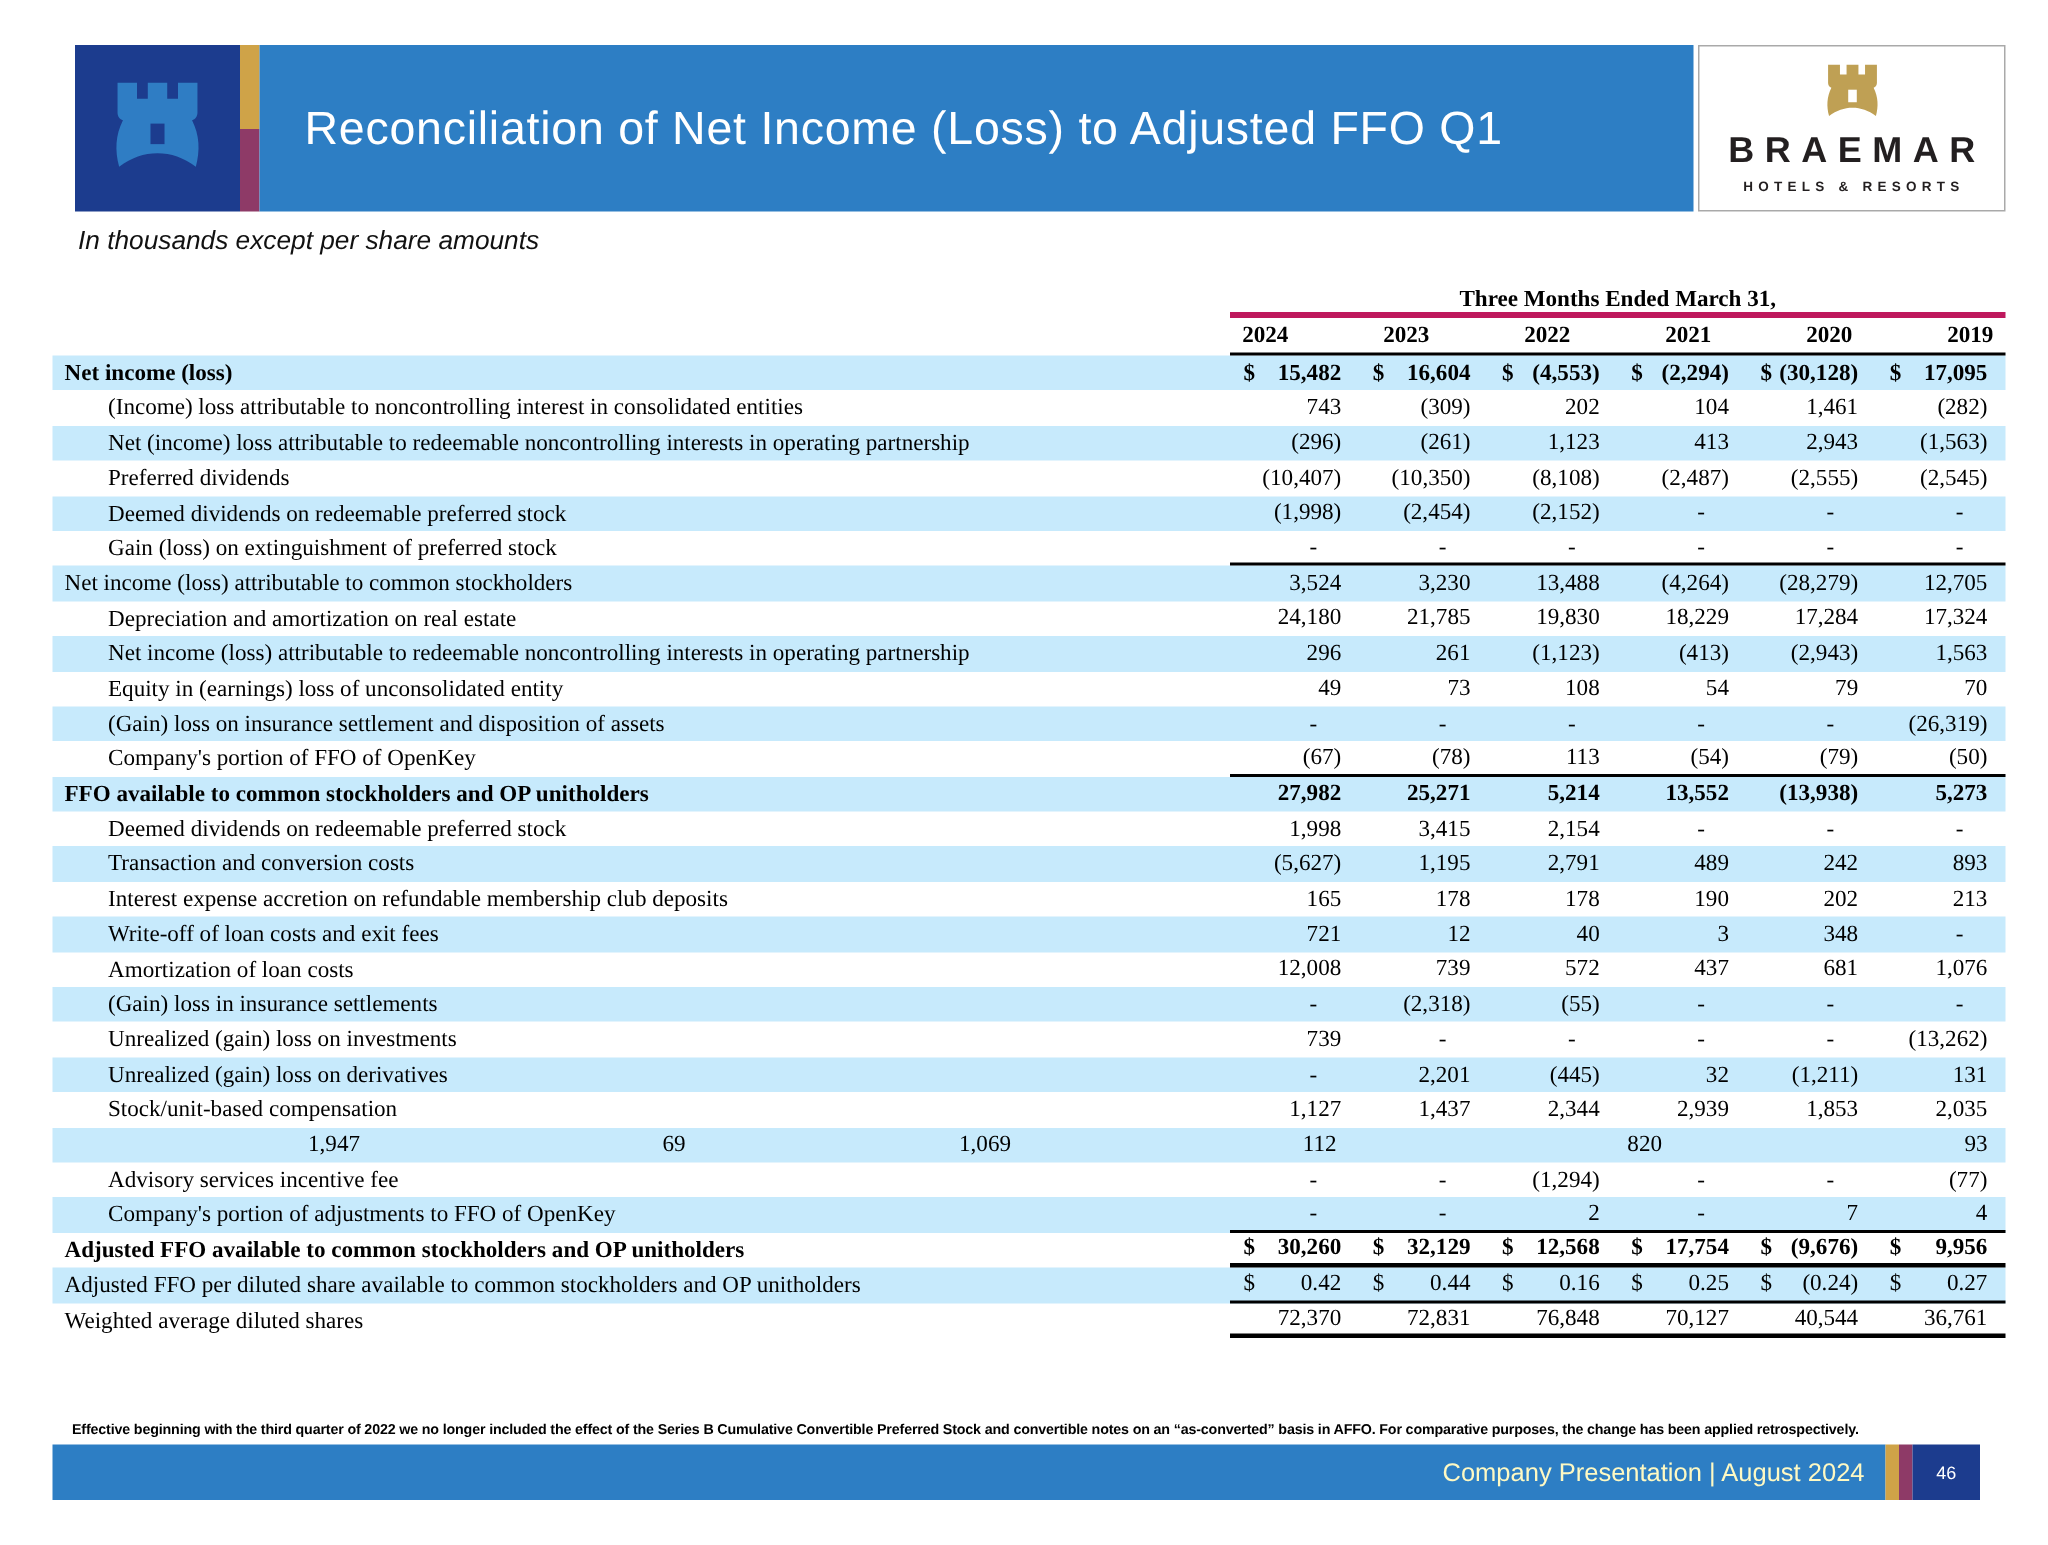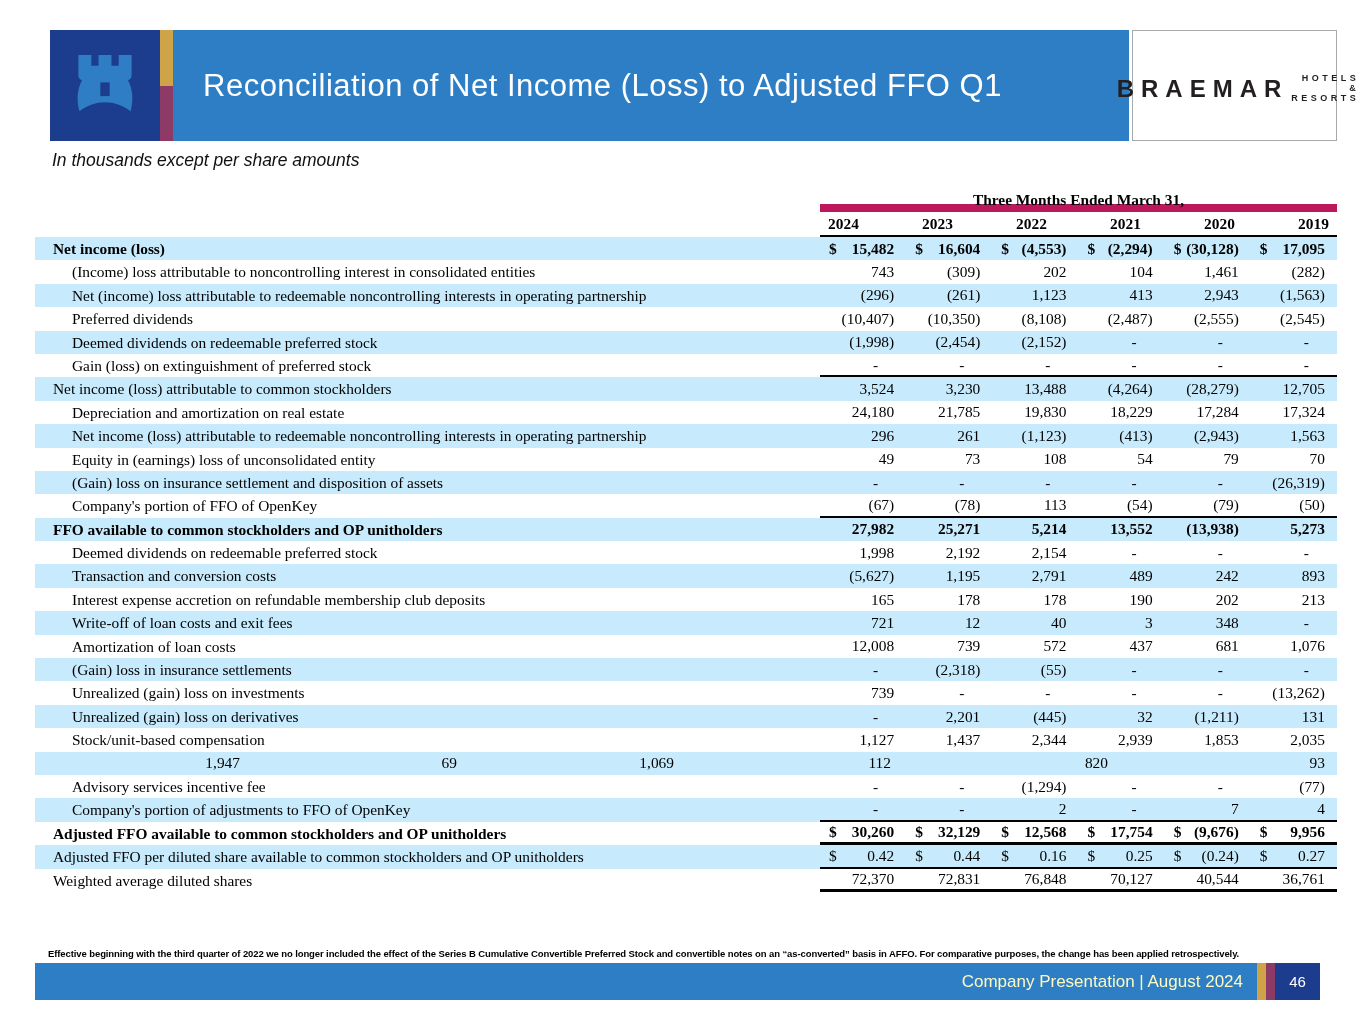--- a/index.html
+++ b/index.html
@@ -9,43 +9,43 @@
   
   .header { position:absolute; left:35px; top:30px; width:1302px; height:111px; display:flex;padding-left:15px; }
   .logo-square { width:110px; height:111px; background:#1c3c8e; display:flex; align-items:center; justify-content:center; }
   .accent-stripe { width:13px; display:flex; flex-direction:column; }
   .accent-stripe .gold { height:56px; background:#cfa348; }
   .accent-stripe .plum { flex:1; background:#8e3a67; }
   .banner { flex:1; background:#2d7ec4; display:flex; align-items:center; padding-left:30px; }
   .banner .title { color:#fff; font-size:31px; font-weight:400; letter-spacing:.5px;
                    font-family:"Liberation Sans", sans-serif; }
   .logo-box { width:205px; margin-left:3px; background:#fff; border:1px solid #a9a9a9;
-              display:flex; flex-direction:row; align-items:center; justify-content:center; }
+              display:flex; flex-direction:column; align-items:center; justify-content:center; }
   .logo-box .brand { font-family:"Liberation Sans", sans-serif; font-weight:bold; font-size:24px;
                      letter-spacing:7px; color:#231f20; margin-top:6px; padding-left:7px; }
   .logo-box .tagline { font-family:"Liberation Sans", sans-serif; font-weight:bold; font-size:9px;
                        letter-spacing:3.5px; color:#231f20; margin-top:4px; padding-left:3px;text-align:right; }
 
   .subtitle { position:absolute; left:52px; top:150px; font-style:italic; font-size:17.5px;
               font-family:"Liberation Sans", sans-serif; color:#111; }
 
   
   .fin-table { position:absolute; left:35px; top:190px; width:1302px; font-size:15.4px; }
   .label-spacer { width:785px; flex:0 0 785px; }
   .group-header-row { display:flex; height:22px; }
-  .group-header-row .num-area { flex:1; border-bottom:8px solid #be185d; text-align:center;
+  .group-header-row .num-area { flex:1; border-bottom:4px solid #be185d; text-align:center;
                                 font-weight:bold; line-height:20px; }
   .years-row { display:flex; height:25px; }
   .years-row .num-area { flex:1; display:flex; border-bottom:2px solid #000;gap:47px; }
   .year-cell { width:16.6667%; text-align:center; font-weight:bold; line-height:24px; }
 
   .row { display:flex; height:23.4px; align-items:stretch; }
   .row.hl { background:#c7eafc; }
   .row.bold { font-weight:bold; }
-  .row .label { width:785px; flex:0 0 785px; padding-left:18px; white-space:nowrap;
+  .row .label { width:785px; flex:0 0 785px; padding-left:8px; white-space:nowrap;
                 overflow:hidden; line-height:23.4px; }
   .row.indent .label { padding-left:37px; }
   .row .nums { flex:1; display:flex; }
   .row .nums.r1 { border-bottom:2px solid #000; }
   .row .nums.r2 { border-bottom:3px solid #000; }
   .row .nums.r3 { border-bottom:3.5px solid #000; }
   .cell { width:16.6667%; display:flex; justify-content:space-between; align-items:center; }
   .cell .dollar { padding-left:9px; visibility:hidden; }
   .row.dollar .cell .dollar { visibility:visible; }
   .cell .val { padding-right:12px; }
@@ -55,21 +55,21 @@
   .footnote { position:absolute; left:48px; top:948px; width:1190px;
               font-family:"Liberation Sans", sans-serif; font-weight:bold; font-size:9.5px;
               letter-spacing:-0.1px; white-space:nowrap; }
   .footer { position:absolute; left:35px; top:963px; width:1285px; height:37px; display:flex; }
   .footer .bar { flex:1; background:#2d7ec4; display:flex; align-items:center;
                  justify-content:flex-end; padding-right:14px; }
   .footer .bar .ftext { color:#fef9c3; font-family:"Liberation Sans", sans-serif; font-size:17px; }
   .footer .fgold { width:9px; background:#cfa348; }
   .footer .fplum { width:9px; background:#8e3a67; }
   .footer .fpage { width:45px; background:#1c3c8e; color:#fff; display:flex; align-items:center;
-                   justify-content:center; font-family:"Liberation Sans", sans-serif; font-size:15px; }
+                   justify-content:center; font-family:"Liberation Sans", sans-serif; font-size:12px; }
 </style>
 </head>
 <body>
 
 <div class="header">
   <div class="logo-square">
     <svg width="72" height="62" viewBox="0 0 100 86">
       <path fill="#2f7dc4" d="M13 0 H31 V15 H41 V0 H59 V15 H69 V0 H87 V28 C87 31.5 85 34 82 35 C89 49 89.5 63 85.5 78 C74 69.5 62.5 65.5 50 65.5 C37.5 65.5 26 69.5 14.5 78 C10.5 63 11 49 18 35 C15 34 13 31.5 13 28 Z"></path>
       <rect fill="#1c3c8e" x="43.5" y="38" width="13" height="19"></rect>
     </svg>
@@ -502,21 +502,21 @@
 
   <div class="row indent">
     <div class="label">Deemed dividends on redeemable preferred stock</div>
     <div class="nums">
           <div class="cell">
             <span class="dollar">$</span>
             <span class="val">1,998</span>
           </div>
           <div class="cell">
             <span class="dollar">$</span>
-            <span class="val">2,192</span>
+            <span class="val">3,415</span>
           </div>
           <div class="cell">
             <span class="dollar">$</span>
             <span class="val">2,154</span>
           </div>
           <div class="cell">
             <span class="dollar">$</span>
             <span class="val dash">-</span>
           </div>
           <div class="cell">

